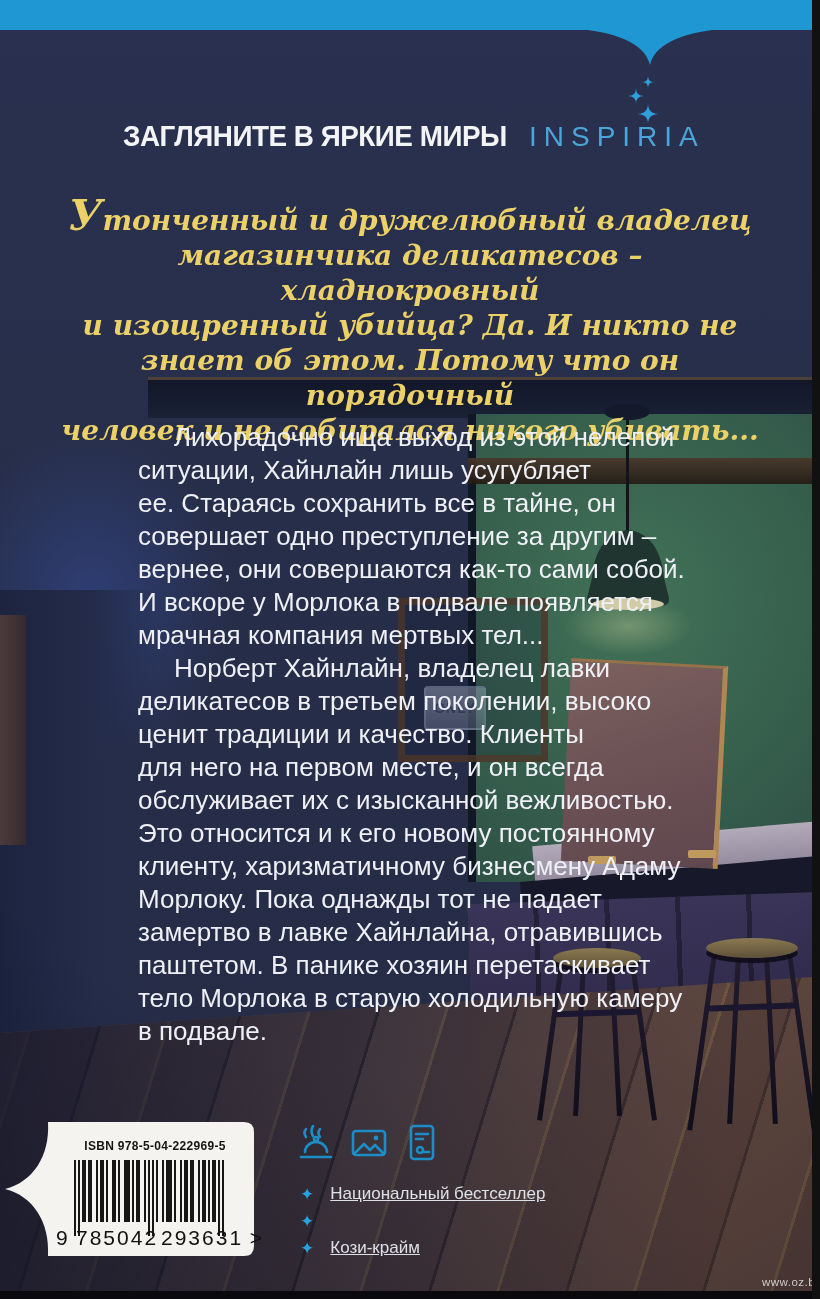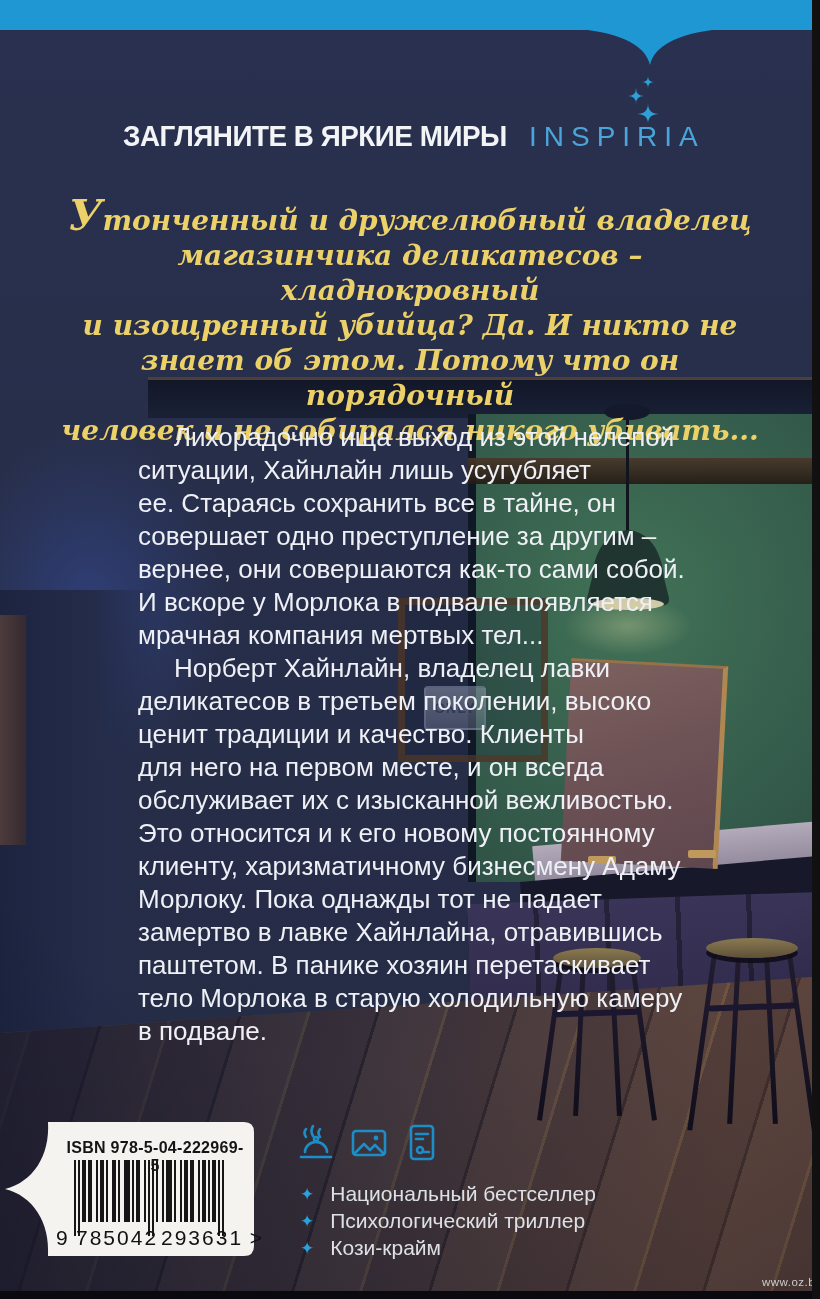--- a/index.html
+++ b/index.html
@@ -82,36 +82,36 @@
   .seat{position:absolute;left:0;top:0;width:100%;height:20px;border-radius:50%;
     background:linear-gradient(180deg,#8a7a52,#5f5138);box-shadow:0 5px 0 rgba(15,12,25,.9);}
   .leg{position:absolute;top:16px;width:5px;background:linear-gradient(180deg,#221c30,#120f1c);transform-origin:top center;}
   .brace{position:absolute;left:2px;width:84px;height:6px;background:#1c1730;border-radius:3px;}
   .vignette{inset:0;background:radial-gradient(130% 95% at 50% 30%,rgba(0,0,0,0) 55%,rgba(8,10,22,.38) 100%);}
 
   
   .isbn-layer{inset:0;z-index:6;}
   .isbn-shape{left:2px;top:1120px;width:254px;height:138px;}
   .isbn-label{left:66px;top:1139px;width:178px;text-align:center;
-    font-size:16px;font-weight:600;letter-spacing:.3px;color:#151515;}
+    font-size:12px;font-weight:600;letter-spacing:.3px;color:#151515;}
   .barcode{left:74px;top:1160px;height:78px;display:flex;align-items:flex-start;}
   .barcode span{display:inline-block;}
   .digits{left:56px;top:1226px;width:206px;display:flex;align-items:center;
     font-size:21px;color:#111;}
   .digits .d0{width:20px;}
   .digits .g{flex:1;letter-spacing:2px;}
   .digits .ar{width:16px;text-align:right;}
 
   
   .icons-row{left:297px;top:1123px;display:flex;gap:15px;z-index:5;}
   .icons-row svg{width:38px;height:40px;stroke:#1d8dc7;fill:none;stroke-width:2.6;stroke-linecap:round;stroke-linejoin:round;}
   .feat{left:300px;top:1180px;z-index:5;}
   .feat-row{display:flex;align-items:center;gap:16px;height:27px;}
   .bullet{color:#28a2dc;font-size:17px;font-family:"DejaVu Sans",sans-serif;}
-  .feat-label{font-size:21px;color:#dde0e6;}
+  .feat-label{font-size:17px;color:#dde0e6;text-decoration:underline;}
 
   .watermark{left:762px;top:1276px;font-size:11.5px;color:rgba(218,218,218,.9);letter-spacing:.5px;z-index:7;}
   .bottom-strip{left:0;top:1291px;width:820px;height:8px;background:#0a0a0e;z-index:8;}
 </style>
 </head>
 <body>
 
 <div class="cover">
 
   <div class="abs scene">
@@ -296,21 +296,20 @@
     </svg>
   </div>
 
   <div class="abs feat">
     <div class="feat-row">
       <span class="bullet">✦</span>
       <span class="feat-label">Национальный бестселлер</span>
     </div>
     <div class="feat-row">
       <span class="bullet">✦</span>
-      <span class="feat-label">Психологический триллер</span>
     </div>
     <div class="feat-row">
       <span class="bullet">✦</span>
       <span class="feat-label">Кози-крайм</span>
     </div>
   </div>
 
   <div class="abs watermark">www.oz.by</div>
   <div class="abs bottom-strip"></div>
 </div>

